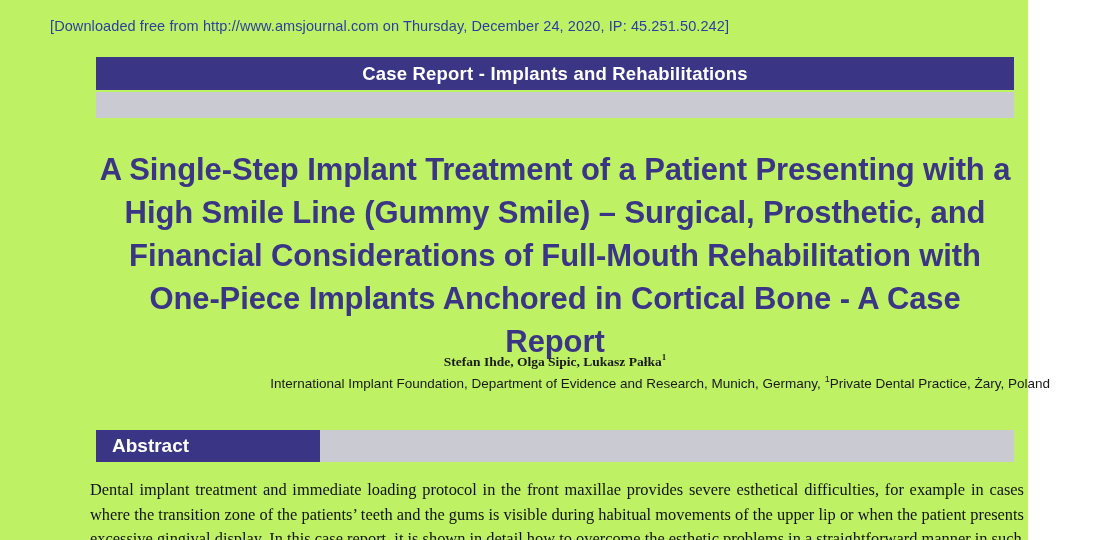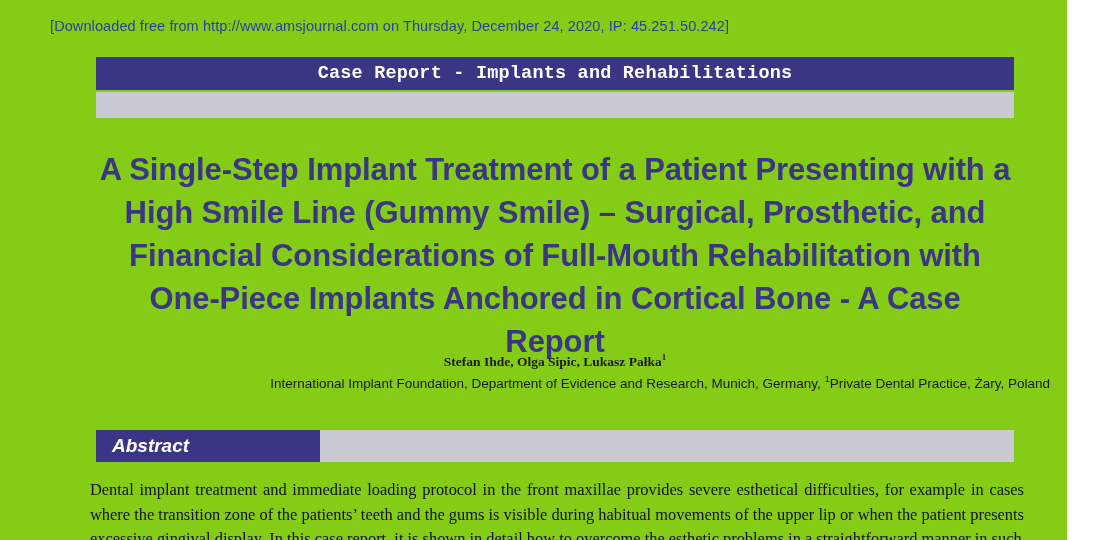--- a/index.html
+++ b/index.html
@@ -11,22 +11,21 @@
     width: 1110px;
     height: 540px;
     overflow: hidden;
     font-family: "Liberation Serif", serif;
     position: relative;
   }
   .page {
     position: relative;
     width: 1028px;
     height: 540px;
-    background: #84cc16;
-    padding-left: 39px;
+    background: #bef264;
   }
 
   
   .download-notice {
     position: absolute;
     left: 50px;
     top: 18px;
     font-family: "Liberation Sans", sans-serif;
     font-size: 14.5px;
     color: #2b3fa0;
@@ -40,21 +39,21 @@
     left: 96px;
     top: 57px;
     width: 918px;
     height: 33px;
     background: #3b3585;
     display: flex;
     align-items: center;
     justify-content: center;
   }
   .header-band-text {
-    font-family: Liberation Mono, monospace;
+    font-family: Liberation Sans, sans-serif;
     font-weight: bold;
     font-size: 18.5px;
     color: #ffffff;
     letter-spacing: 0.2px;
   }
   .header-grey-band {
     position: absolute;
     left: 96px;
     top: 92px;
     width: 918px;
@@ -119,21 +118,20 @@
   }
   .abstract-label {
     position: absolute;
     left: 96px;
     top: 430px;
     width: 224px;
     height: 32px;
     background: #3b3585;
     display: flex;
     align-items: center;
-    font-style: italic;
   }
   .abstract-label-text {
     font-family: "Liberation Sans", sans-serif;
     font-weight: bold;
     font-size: 19px;
     color: #ffffff;
     padding-left: 16px;
   }
 
   

